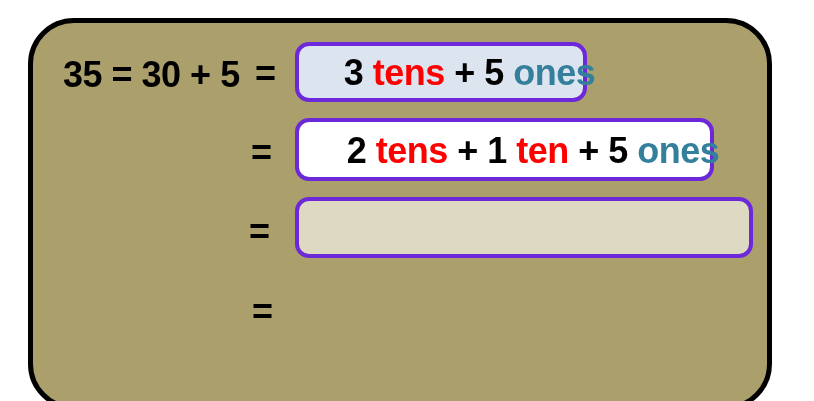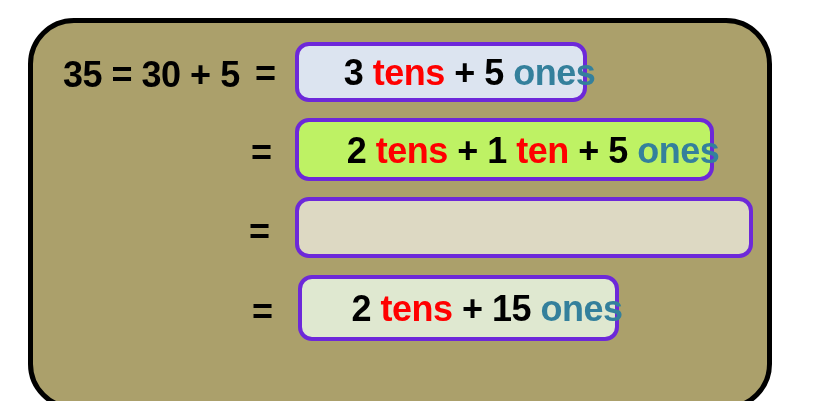--- a/index.html
+++ b/index.html
@@ -76,30 +76,25 @@
   <div class="lhs">35 = 30 + 5</div>
 
   <div class="eq eq1">=</div>
   <div class="box box1" style="background-color: rgb(220, 228, 240);">
     <div class="expr">
       <span style="color: rgb(0, 0, 0);">3 </span><span style="color: rgb(255, 0, 0);">tens</span><span style="color: rgb(0, 0, 0);"> + 5 </span><span style="color: rgb(52, 128, 156);">ones</span>
     </div>
   </div>
 
   <div class="eq eq2">=</div>
-  <div class="box box2" style="background-color: #bef264; text-align: center;">
+  <div class="box box2" style="background-color: #ffffff; text-align: center;">
     <div class="expr">
       <span style="color: rgb(0, 0, 0);">2 </span><span style="color: rgb(255, 0, 0);">tens</span><span style="color: rgb(0, 0, 0);"> + 1 </span><span style="color: rgb(255, 0, 0);">ten</span><span style="color: rgb(0, 0, 0);"> + 5 </span><span style="color: rgb(52, 128, 156);">ones</span>
     </div>
   </div>
 
   <div class="eq eq3">=</div>
   <div class="box box3" style="background-color: rgb(221, 217, 195);">
   </div>
 
   <div class="eq eq4">=</div>
-  <div class="box box4" style="background-color: rgb(223, 232, 208);">
-    <div class="expr">
-      <span style="color: rgb(0, 0, 0);">2 </span><span style="color: rgb(255, 0, 0);">tens</span><span style="color: rgb(0, 0, 0);"> + 15 </span><span style="color: rgb(52, 128, 156);">ones</span>
-    </div>
-  </div>
 
 </div>
 
 </body></html>

